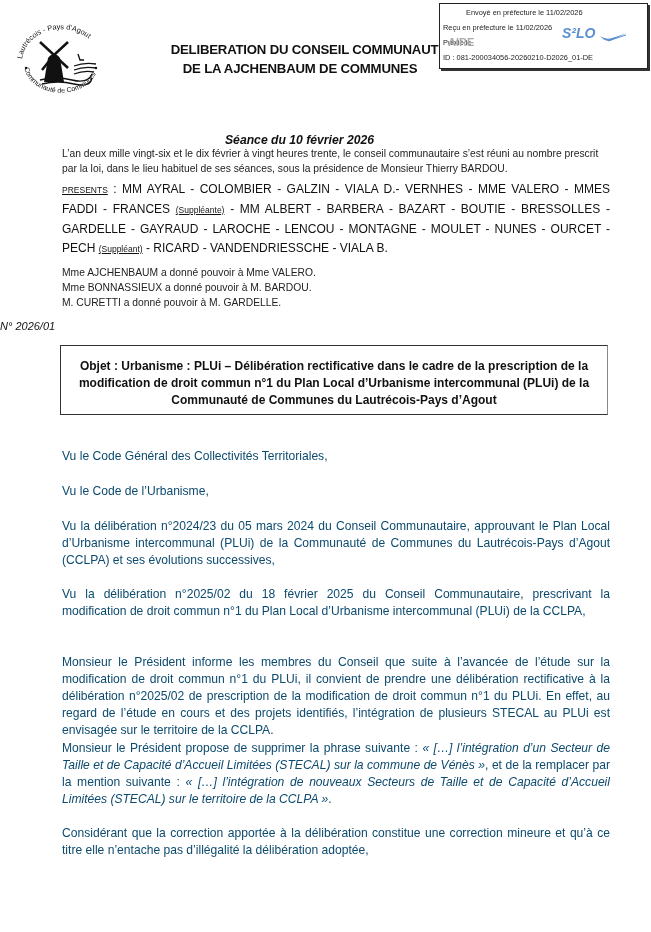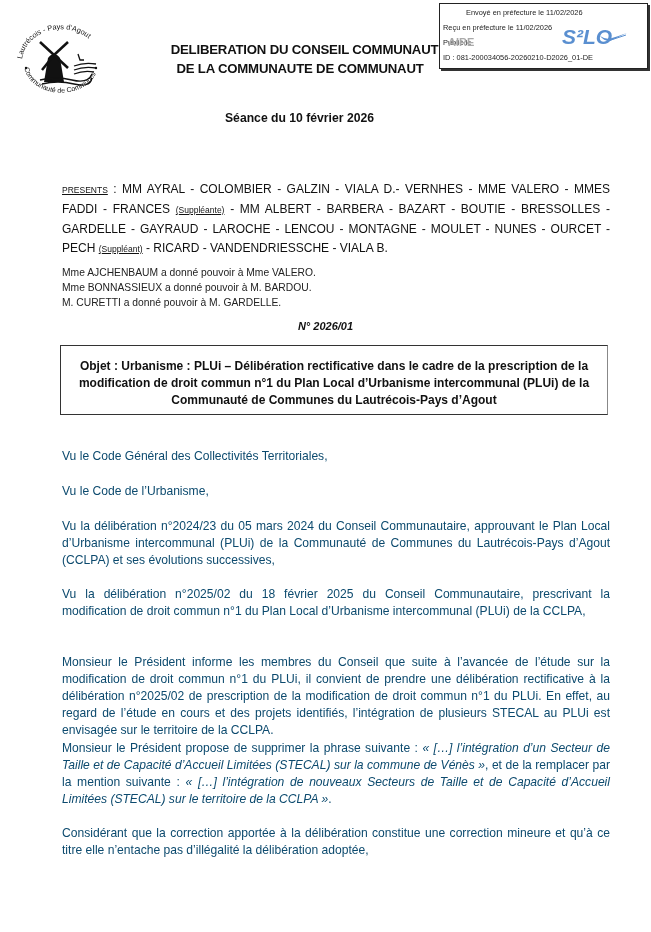--- a/index.html
+++ b/index.html
@@ -9,47 +9,47 @@
 
   
   .logo { position: absolute; left: 12px; top: 18px; width: 96px; height: 76px; }
 
   
   .stamp { position: absolute; left: 439px; top: 3px; width: 207px; height: 64px;
            border: 1px solid #222; background: #fff; box-shadow: 2px 2px 0 #333;
            font-family: "Liberation Sans", sans-serif; font-size: 7.4px; color: #222; z-index: 3; }
   .stamp .line { position: absolute; left: 3px; white-space: nowrap; }
   .stamp .l1 { top: 4px; padding-left: 23px; } .stamp .l2 { top: 19px; } .stamp .l3 { top: 34px; } .stamp .l4 { top: 49px; }
-  .stamp .slo { position: absolute; left: 122px; top: 21px; font-size: 21px; font-weight: bold;
+  .stamp .slo { position: absolute; left: 122px; top: 21px; font-size: 14px; font-weight: bold;
                 font-style: italic; color: #5a8fd0; letter-spacing: 0px; }
   .stamp .slo-mark { position: absolute; left: 160px; top: 28px; width: 28px; height: 12px; }
 
   
   .title { position: absolute; left: 130px; top: 40px; width: 340px; text-align: center;
            font-weight: bold; font-size: 13.2px; line-height: 19px; letter-spacing: -0.2px; }
   .title div { white-space: nowrap; }
   .title .t1 { text-align: center; padding-left: 9px; }
   .ghost-aire { position: absolute; left: 448px; top: 36px; font-size: 11px; font-weight: bold;
                 color: #aaa; z-index: 4; }
 
-  .seance { position: absolute; left: 0; width: 599px; top: 111px; text-align: center;
-            font-weight: bold; font-size: 12.2px; }
+  .seance { position: absolute; left: 0; width: 599px; top: 133px; text-align: center;
+            font-weight: bold; font-size: 12.2px; font-style: italic; }
 
   .body-text { position: absolute; left: 62px; width: 547px; font-size: 10.3px; line-height: 14.5px; color: #222; }
   .intro { top: 147px; }
 
   .presents { position: absolute; left: 62px; top: 180px; width: 548px; font-size: 12px; line-height: 19px;
               text-align: justify; color: #111; }
   .presents .lbl { font-size: 8.5px; text-decoration: underline; }
   .presents .small { font-size: 8.5px; text-decoration: underline; }
 
   .pouvoirs { position: absolute; left: 62px; top: 265px; font-size: 10.3px; line-height: 15px; color: #222; }
 
-  .numero { position: absolute; left: 0; width: 651px; top: 320px; text-align: center; font-style: italic;
-            font-weight: bold; font-size: 11px; }
+  .numero { position: absolute; left: 0; width: 651px; top: 320px; text-align: left; font-style: italic;
+            font-weight: normal; font-size: 11px; }
 
   .objet { position: absolute; left: 60px; top: 345px; width: 548px; height: 70px;
            border: 1px solid #333; box-sizing: border-box; border-right-color: #888; }
   .objet .txt { margin-top: 12px; text-align: center; font-weight: bold; font-size: 12px; line-height: 17px; padding: 0 6px; color: #111; }
 
   .para { position: absolute; left: 62px; width: 548px; font-size: 12.1px; line-height: 17px; color: #0c4a6e;
           text-align: justify; }
   .para.nojust { text-align: left; }
   .para em { font-style: italic; }
   .p1 { top: 448px; } .p2 { top: 483px; } .p3 { top: 518px; } .p4 { top: 586px; }
@@ -86,38 +86,39 @@
       <path d="M62,52 Q72,48 84,50"></path>
       <path d="M62,56 Q72,52 82,54"></path>
       <path d="M66,36 L68,42 L72,42"></path>
     </g>
     <circle cx="14" cy="50" r="1.2" fill="#111"></circle>
     <circle cx="84" cy="50" r="1.2" fill="#111"></circle>
   </svg>
 
   <div class="title">
     <div class="t1">DELIBERATION DU CONSEIL COMMUNAUT</div>
-    <div>DE LA COMMUNAUTE DE COMMUNAUT</div>
+    <div>DE LA AJCHENBAUM DE COMMUNES</div>
   </div>
   <div class="ghost-aire">AIRE</div>
 
   <div class="stamp">
     <div class="line l1">Envoyé en préfecture le 11/02/2026</div>
     <div class="line l2">Reçu en préfecture le 11/02/2026</div>
     <div class="line l3">Publié le</div>
     <div class="line l4">ID : 081-200034056-20260210-D2026_01-DE</div>
     <div class="slo">S²LO</div>
     <svg class="slo-mark" viewBox="0 0 28 12">
       <path d="M0,4 Q6,11 12,8 L27,1 Q16,5 12,6 Q6,8 0,4 Z" fill="#5a8fd0"></path>
       <path d="M8,9 L26,3" stroke="#5a8fd0" stroke-width="1"></path>
     </svg>
   </div>
 
   <div class="seance">Séance du 10 février 2026</div>
 
+  <div class="body-text intro">L’an deux mille vingt-six et le dix février à vingt heures trente, le conseil communautaire s’est réuni au nombre prescrit par la loi, dans le lieu habituel de ses séances, sous la présidence de Monsieur Thierry BARDOU.</div>
 
   <div class="presents">
     <span class="lbl">PRESENTS</span><span> : MM AYRAL - COLOMBIER - GALZIN - VIALA D.- VERNHES - MME VALERO - MMES FADDI - FRANCES </span><span class="small">(Suppléante)</span><span> - MM ALBERT - BARBERA - BAZART - BOUTIE - BRESSOLLES - GARDELLE - GAYRAUD - LAROCHE - LENCOU - MONTAGNE - MOULET - NUNES - OURCET - PECH </span><span class="small">(Suppléant)</span><span> - RICARD - VANDENDRIESSCHE - VIALA B.</span>
   </div>
 
   <div class="pouvoirs">
     <div>Mme AJCHENBAUM a donné pouvoir à Mme VALERO.</div>
     <div>Mme BONNASSIEUX a donné pouvoir à M. BARDOU.</div>
     <div>M. CURETTI a donné pouvoir à M. GARDELLE.</div>
   </div>

